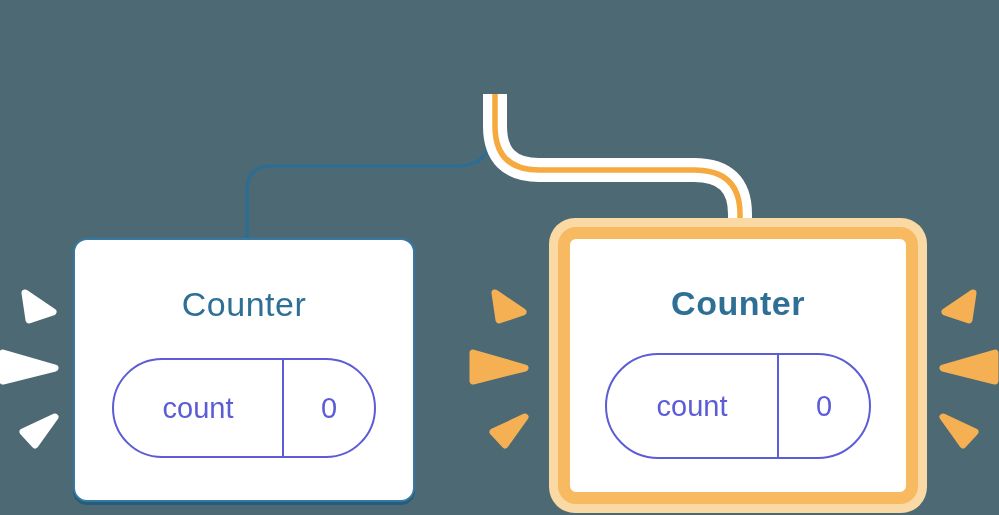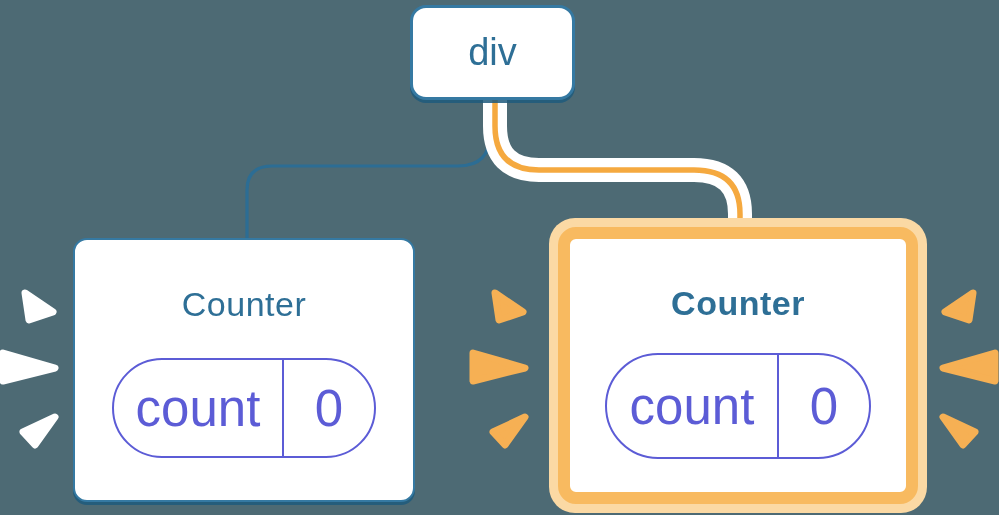--- a/index.html
+++ b/index.html
@@ -42,21 +42,21 @@
     border:12px solid var(--orange-ring); border-radius:18px; box-sizing:border-box;
     display:flex; flex-direction:column; align-items:center; padding-top:42px; gap:28px;
   }
   .card-title{
     font-size:34px; font-weight:500; color:var(--node-text);
     line-height:44px; letter-spacing:.5px;
   }
   .card-right .card-title{font-weight:700;}
   .pill{
     display:flex; background:var(--card-bg); border:2.5px solid var(--indigo);
-    border-radius:60px; color:var(--indigo); font-size:51px; box-sizing:border-box;
+    border-radius:60px; color:var(--indigo); font-size:29px; box-sizing:border-box;
   }
   .card-left .pill{width:264px; height:100px;}
   .card-right .pill{width:266px; height:106px;}
   .pill-key{flex:1; display:flex; align-items:center; justify-content:center;}
   .pill-value{
     width:90px; border-left:2.5px solid var(--indigo);
     display:flex; align-items:center; justify-content:center;
   }
 </style>
 </head>
@@ -83,23 +83,20 @@
       <polygon points="525,417 493,432 505,445"></polygon>
     </g>
 
     <g class="burst burst-orange">
       <polygon points="973,293 945,312 969,320"></polygon>
       <polygon points="995,353 943,368 995,381"></polygon>
       <polygon points="943,417 975,432 963,445"></polygon>
     </g>
   </svg>
 
-  <div class="node-div">
-    <span>div</span>
-  </div>
 
   <div class="card-left">
     <div class="card-title">Counter</div>
     <div class="pill">
       <div class="pill-key">count</div>
       <div class="pill-value">0</div>
     </div>
   </div>
 
   <div class="card-right-ring">

